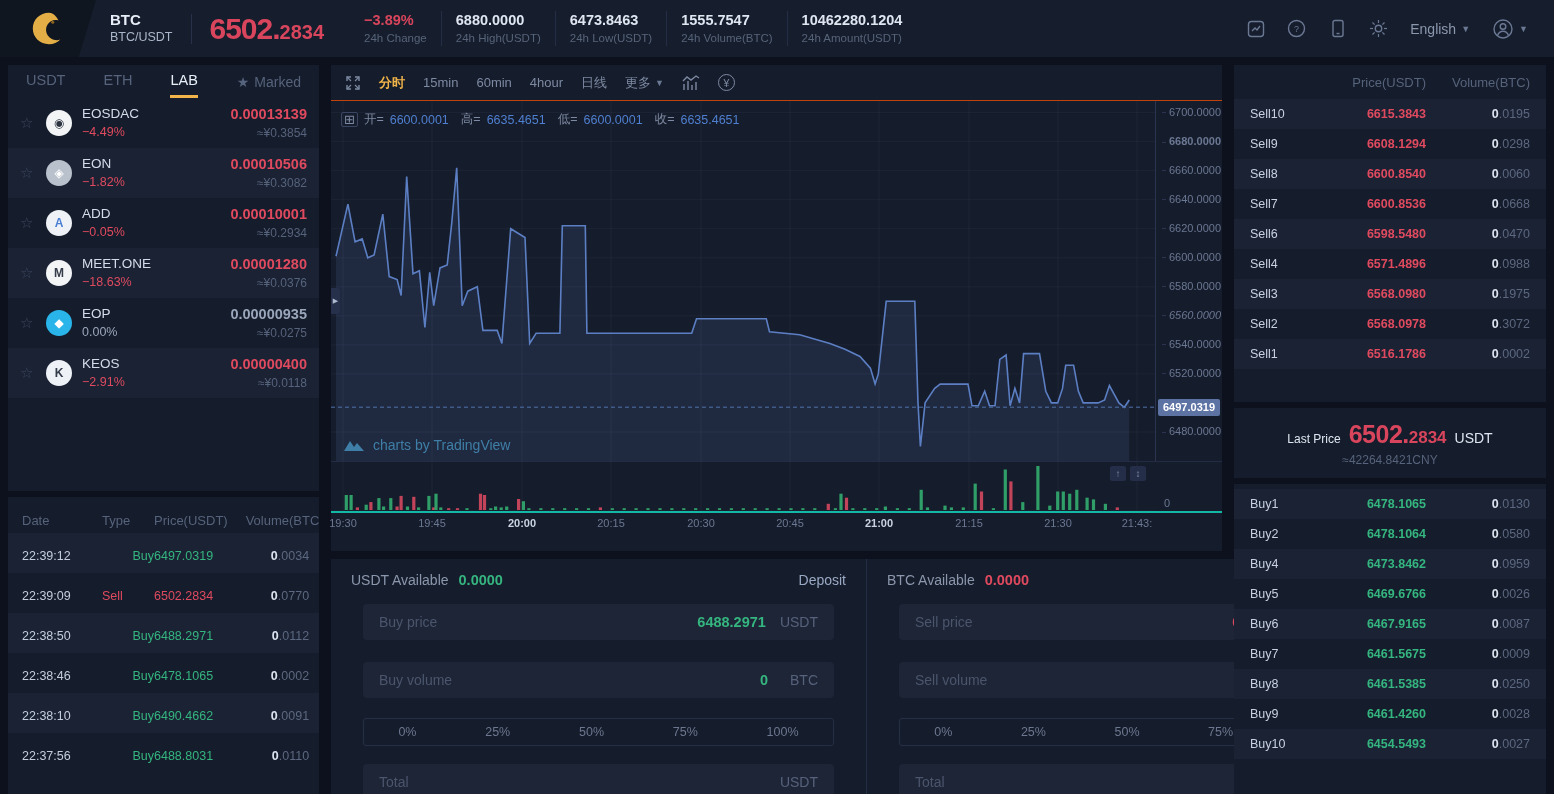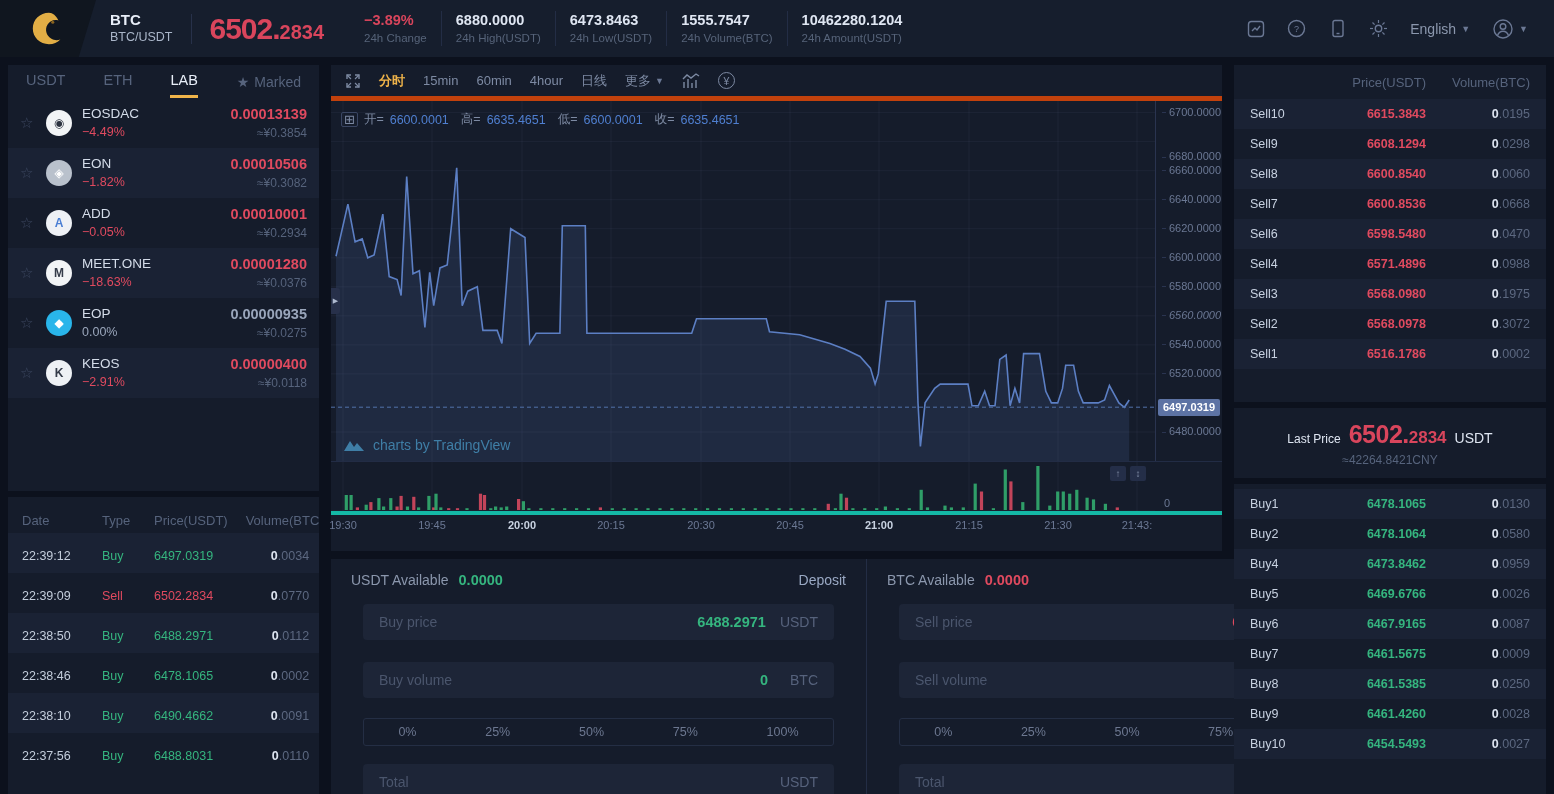--- a/index.html
+++ b/index.html
@@ -47,21 +47,21 @@
   .coin-star{color:#3c4760;font-size:15px;width:26px;}
   .coin-icon{width:26px;height:26px;border-radius:50%;display:flex;align-items:center;justify-content:center;
              font-size:12px;font-weight:bold;margin-right:10px;flex:0 0 26px;}
   .coin-main{line-height:1.35;}
   .coin-name{font-size:13.5px;color:#d4dce9;}
   .coin-pct{font-size:12.5px;}
   .coin-right{margin-left:auto;text-align:right;line-height:1.35;}
   .coin-price{font-size:14.5px;font-weight:bold;}
   .coin-cny{font-size:12px;color:#56637c;}
   .red{color:#e04a5f;}
-  .green{color:#35b57f;}
+  .green{color:#35b57f;text-align:right;}
   .flat{color:#9aa6bb;}
   
   .t-head,.t-row{display:grid;grid-template-columns:80px 52px 1fr 96px;align-items:center;padding:16px 14px;}
   .t-head{height:36px;color:#56637c;font-size:13px;}
   .t-row{height:40px;font-size:12.5px;color:#c3cddb;}
   .t-row:nth-child(odd){background:#1a2234;}
   .t-right{text-align:right;}
   .vol-int{color:#dde4f0;font-weight:bold;}
   .vol-frac{color:#5c6880;}
   
@@ -73,21 +73,21 @@
   .ob-label{color:#c7d1e0;}
   .ob-price{text-align:right;font-weight:bold;}
   .lastprice{height:100%;display:flex;flex-direction:column;align-items:center;justify-content:center;}
   .lp-line{display:flex;align-items:baseline;gap:8px;}
   .lp-label{font-size:12px;color:#dfe6f2;}
   .lp-main{font-size:25px;font-weight:bold;color:#d9455c;letter-spacing:-0.5px;}
   .lp-frac{font-size:17px;font-weight:bold;color:#d9455c;}
   .lp-unit{font-size:14px;color:#dfe6f2;}
   .lp-cny{font-size:12px;color:#56637c;margin-top:4px;}
   
-  .c-toolbar{height:36px;display:flex;align-items:center;gap:18px;padding:0 14px;border-bottom:5px solid #c2410c;}
+  .c-toolbar{height:36px;display:flex;align-items:center;gap:18px;padding:0 14px;border-bottom:1px solid #c2410c;}
   .c-tool{color:#7d8aa3;font-size:13px;cursor:pointer;display:flex;align-items:center;gap:4px;}
   .c-tool.active{color:#f0b44a;font-weight:bold;}
   .c-tool svg{stroke:#7d8aa3;fill:none;stroke-width:1.4;}
   .yen-circ{width:17px;height:17px;border:1.4px solid #7d8aa3;border-radius:50%;display:inline-flex;
             align-items:center;justify-content:center;font-size:10.5px;color:#7d8aa3;}
   .plot-wrap{position:relative;height:360px;}
   .plot-area{position:absolute;left:0;top:0;width:824px;height:360px;cursor:crosshair;}
   .price-axis{position:absolute;right:0;top:0;width:67px;height:360px;border-left:1px solid #2a3450;}
   .tick{position:absolute;left:6px;font-size:11px;color:#6b7894;white-space:nowrap;}
   .tick::before{content:"";display:inline-block;width:4px;height:1px;background:#2a3450;vertical-align:middle;margin-right:3px;}
@@ -95,21 +95,21 @@
            color:#fff;font-size:11px;font-weight:bold;border-radius:2px;}
   .ohlc{position:absolute;left:10px;top:10px;font-size:12.5px;color:#7d8aa3;display:flex;gap:6px;align-items:center;}
   .ohlc .val{color:#4f7fd0;margin-right:6px;}
   .ohlc .grid-ic{color:#7d8aa3;font-size:13px;border:1px solid #3a4663;border-radius:2px;padding:0 2px;line-height:13px;}
   .tv-attr{position:absolute;left:12px;bottom:8px;display:flex;align-items:center;gap:8px;
            color:#3f7ea6;font-size:14px;}
   .vol-wrap{position:relative;height:50px;border-top:1px solid #222c45;}
   .vol-axis0{position:absolute;right:52px;bottom:2px;font-size:11px;color:#6b7894;}
   .vol-btn{position:absolute;top:4px;width:16px;height:15px;background:#242e48;border-radius:2px;color:#8794ad;
            font-size:10px;display:flex;align-items:center;justify-content:center;cursor:pointer;}
-  .time-row{position:relative;height:22px;border-top:4px solid #14b8a6;}
+  .time-row{position:relative;height:22px;border-top:2px solid #14b8a6;}
   .time-lab{position:absolute;top:4px;transform:translateX(-50%);font-size:11px;color:#6b7894;white-space:nowrap;}
   .time-lab.strong{color:#c9d3e2;font-weight:bold;}
   .collapse-handle{position:absolute;left:0;top:223px;width:9px;height:26px;background:#27304a;
                    border-radius:0 3px 3px 0;color:#aeb9cf;font-size:7px;display:flex;align-items:center;
                    justify-content:center;cursor:pointer;}
   .grid-l{stroke:rgba(140,160,200,0.07);stroke-width:1;}
   .p-line{stroke:#5c7fc4;stroke-width:1.6;fill:none;}
   .p-area{fill:rgba(92,127,196,0.15);stroke:none;}
   .p-dash{stroke:#5272aa;stroke-width:1;stroke-dasharray:4 3;}
   
@@ -419,21 +419,21 @@
           <span class="val">6600.0001</span>
           <span class="lab">高=</span>
           <span class="val">6635.4651</span>
           <span class="lab">低=</span>
           <span class="val">6600.0001</span>
           <span class="lab">收=</span>
           <span class="val">6635.4651</span>
         </div>
       <div class="price-axis" id="price-axis">
           <div class="tick" style="top: 4.6129px;">6700.0000</div>
-          <div class="tick" style="top: 49px;">6680.0000</div>
+          <div class="tick" style="top: 34px; font-weight: bold;">6680.0000</div>
           <div class="tick" style="top: 62.6774px;">6660.0000</div>
           <div class="tick" style="top: 91.7097px;">6640.0000</div>
           <div class="tick" style="top: 120.742px;">6620.0000</div>
           <div class="tick" style="top: 149.774px;">6600.0000</div>
           <div class="tick" style="top: 178.806px;">6580.0000</div>
           <div class="tick" style="top: 207.839px; font-style: italic;">6560.0000</div>
           <div class="tick" style="top: 236.871px;">6540.0000</div>
           <div class="tick" style="top: 265.903px;">6520.0000</div>
           <div class="tick" style="top: 323.968px;">6480.0000</div>
           <div class="cur-tag" style="top: 298.244px;">6497.0319</div>

